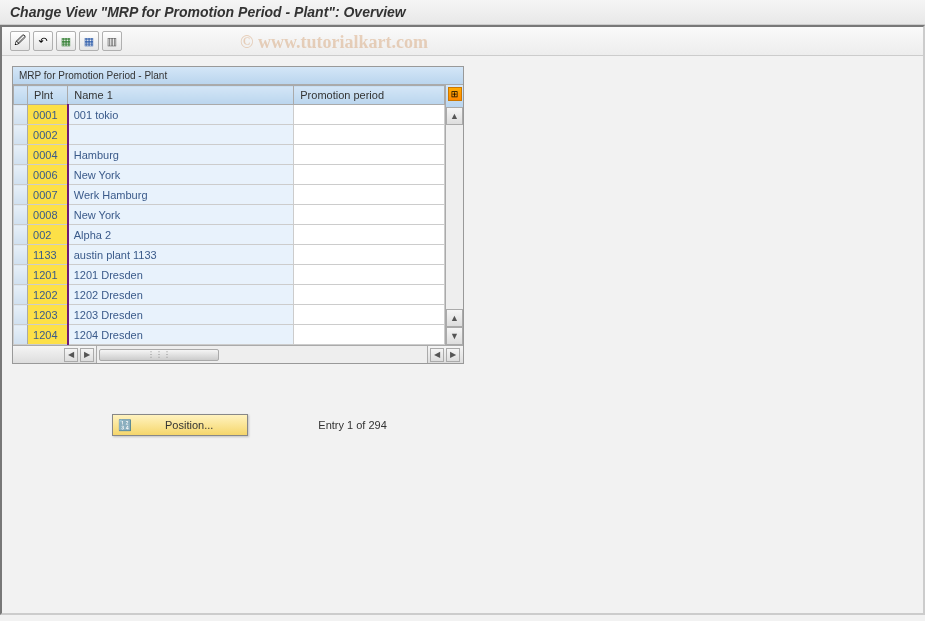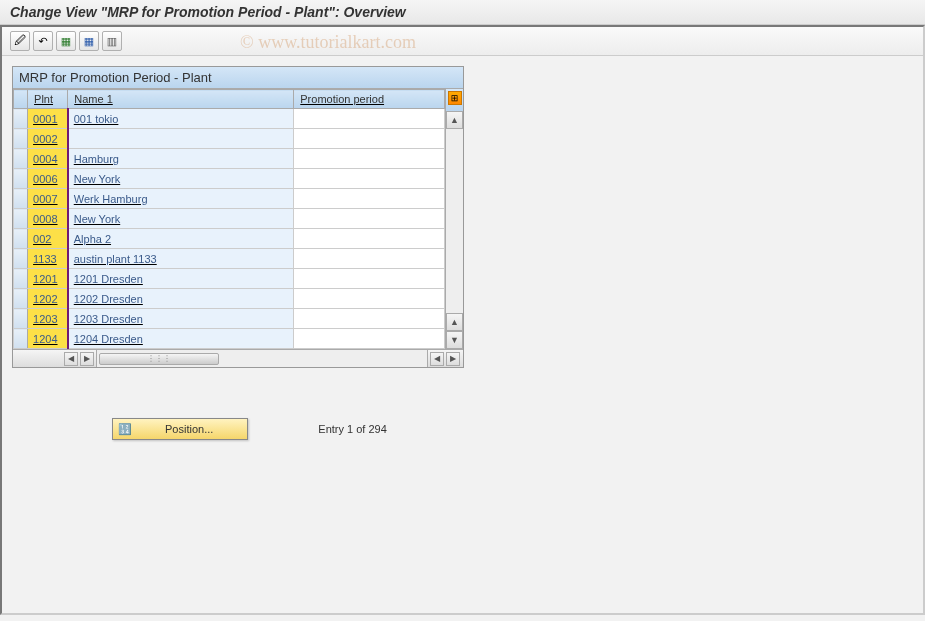--- a/index.html
+++ b/index.html
@@ -51,31 +51,30 @@
     }
     .table-container {
       width: 452px;
       border: 1px solid #999;
       background: #fff;
       position: relative;
     }
     .table-title {
       background: linear-gradient(to bottom, #d4e6f7, #bad5ee);
       padding: 3px 6px;
-      font-size: 13px;
+      font-size: 10px;
       color: #333;
       border-bottom: 1px solid #aaa;
     }
     .table-wrapper {
       display: flex;
     }
     .table-scroll-area {
       flex: 1;
       overflow: hidden;
-      text-decoration: underline;
     }
     table {
       border-collapse: collapse;
       width: 100%;
     }
     th {
       background: linear-gradient(to bottom, #d4e6f7, #bad5ee);
       border: 1px solid #aaa;
       padding: 3px 6px;
       text-align: left;
@@ -256,20 +255,21 @@
       color: #333;
     }
     .watermark {
       position: absolute;
       top: 32px;
       left: 240px;
       font-size: 18px;
       color: rgba(200, 120, 50, 0.3);
       font-family: Georgia, serif;
       pointer-events: none;
+      font-weight: bold;
     }
     .outer-border {
       border: 2px inset #ccc;
       height: 590px;
     }
   </style>
 </head>
 <body>
 
 <div class="title-bar">Change View "MRP for Promotion Period - Plant": Overview</div>

